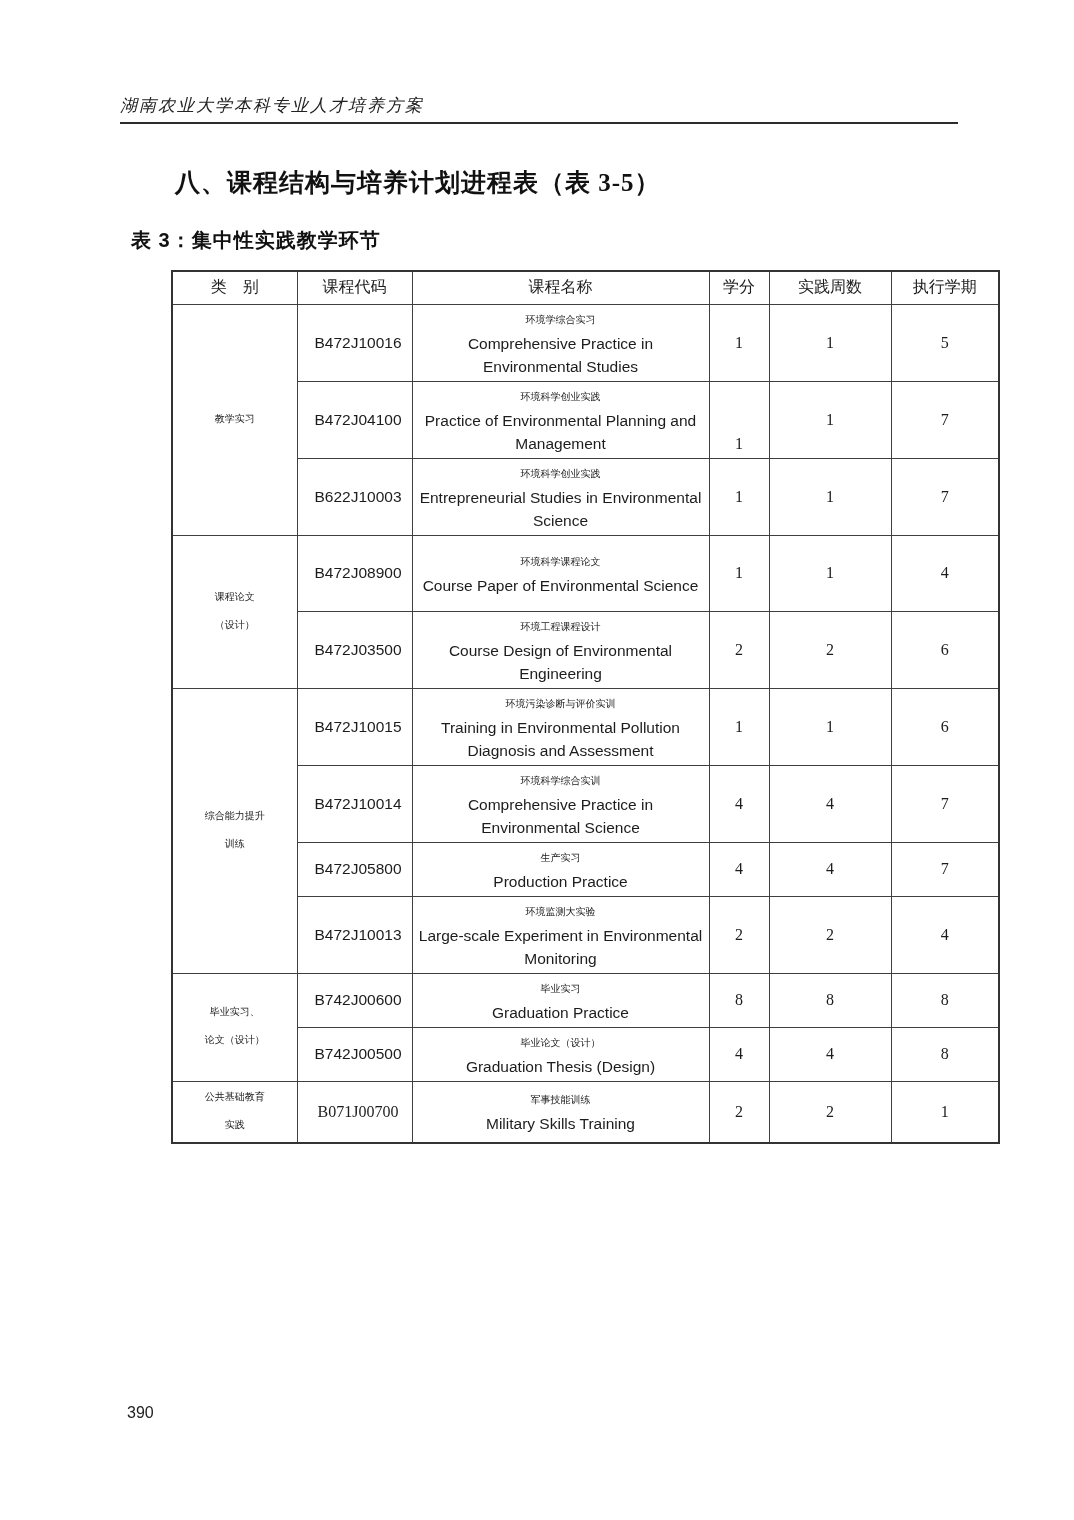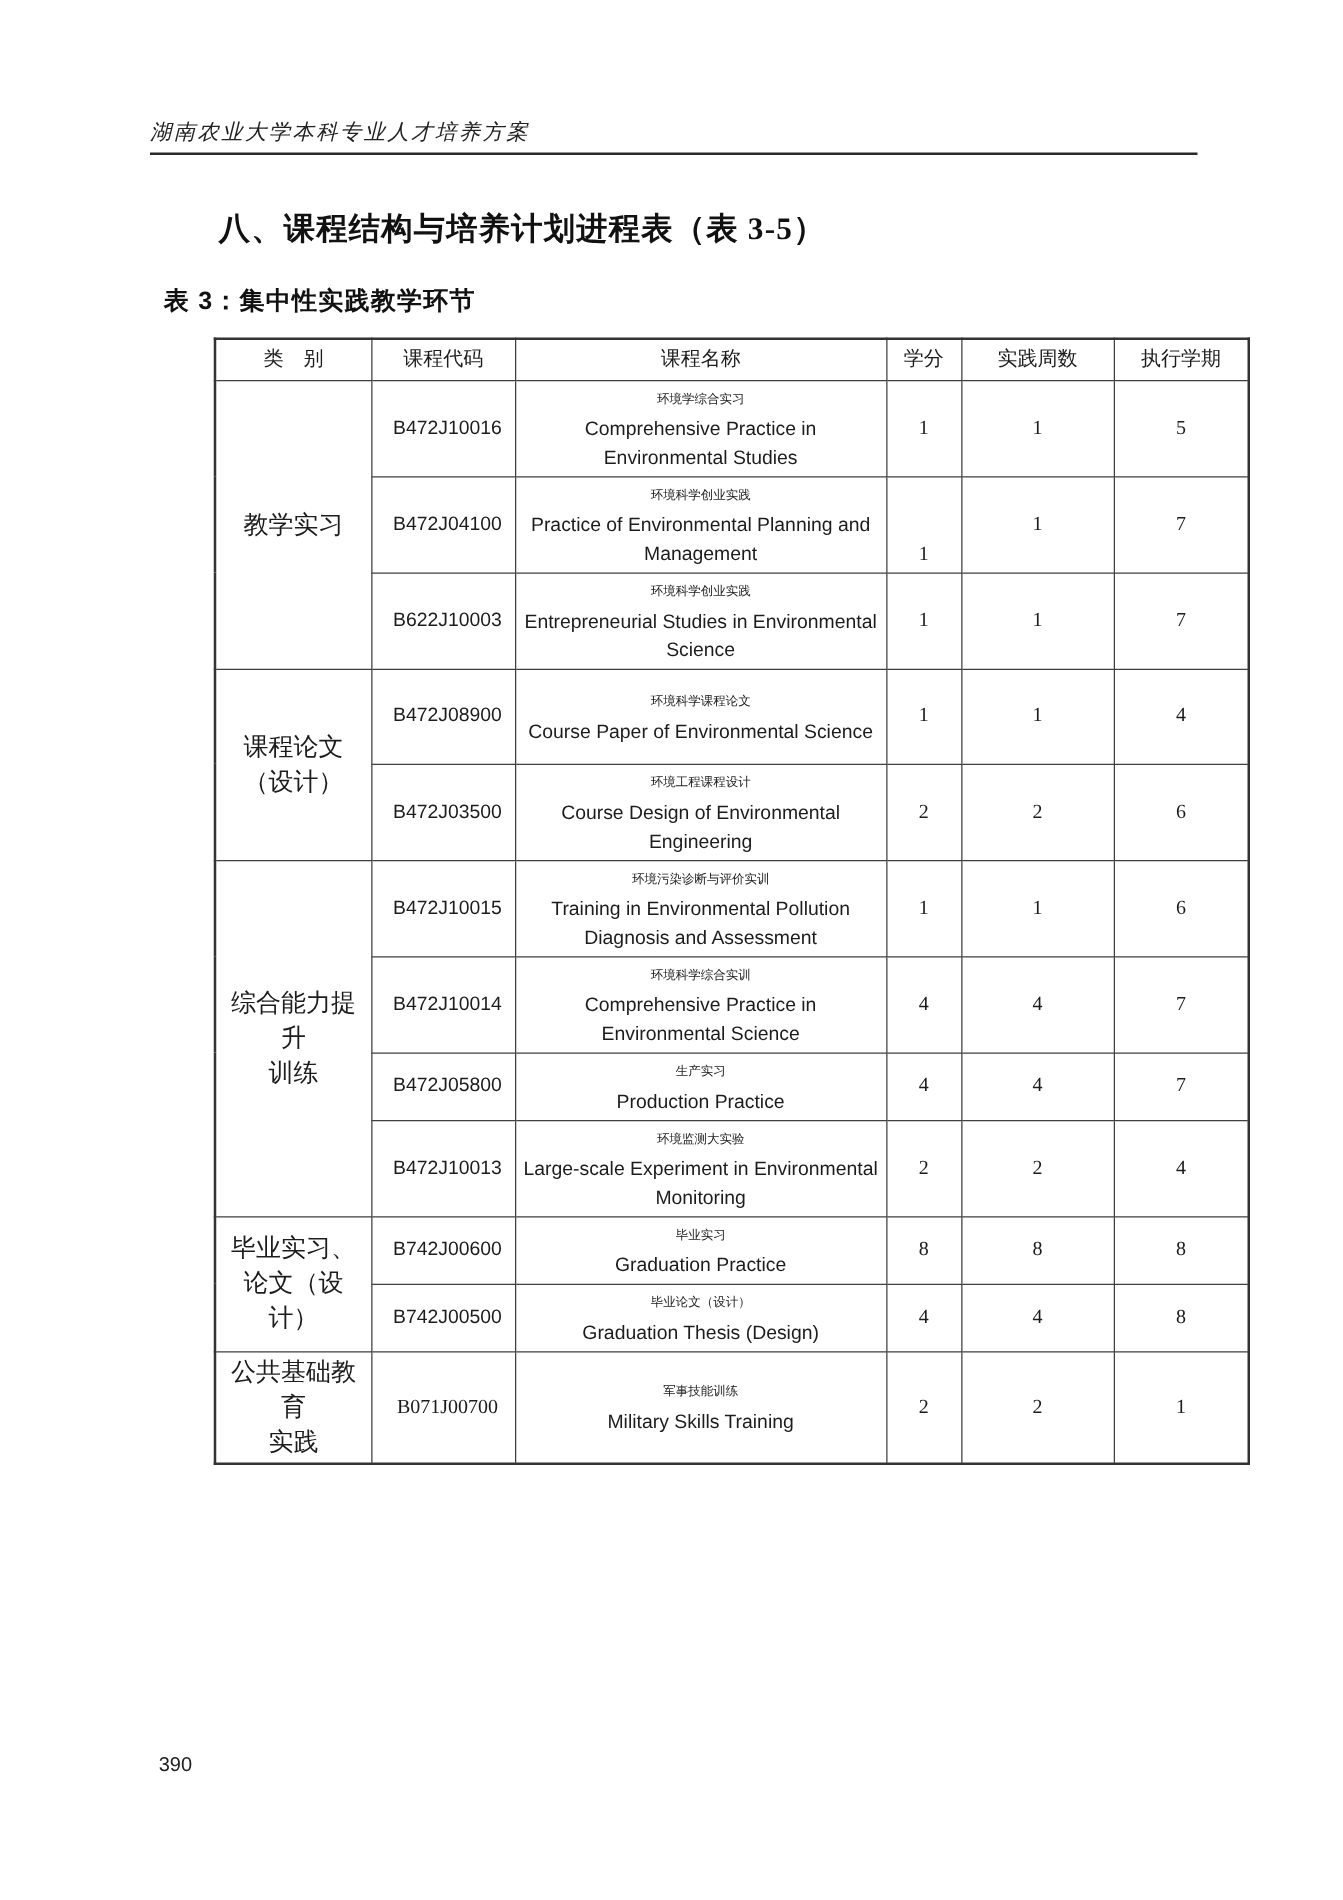--- a/index.html
+++ b/index.html
@@ -79,22 +79,22 @@
   .course-table thead tr { height: 33px; }
   .course-table th {
     font-family: "Liberation Serif", serif;
     font-size: 16px;
     color: #1c1c1c;
   }
   tr.row-3 { height: 76px; }
   tr.row-2 { height: 54px; }
 
   td.cat {
-    font-family: Liberation Serif, serif;
-    font-size: 20px;
+    font-family: Liberation Mono, monospace;
+    font-size: 10px;
     line-height: 28px;
     white-space: pre-line;
   }
   td.code {
     font-family: "Liberation Sans", sans-serif;
     font-size: 15.5px;
     padding-left: 11px;
   }
   td.code.serif { font-family: "Liberation Serif", serif; font-size: 16px; }
   td.name { padding: 3px 6px; }

